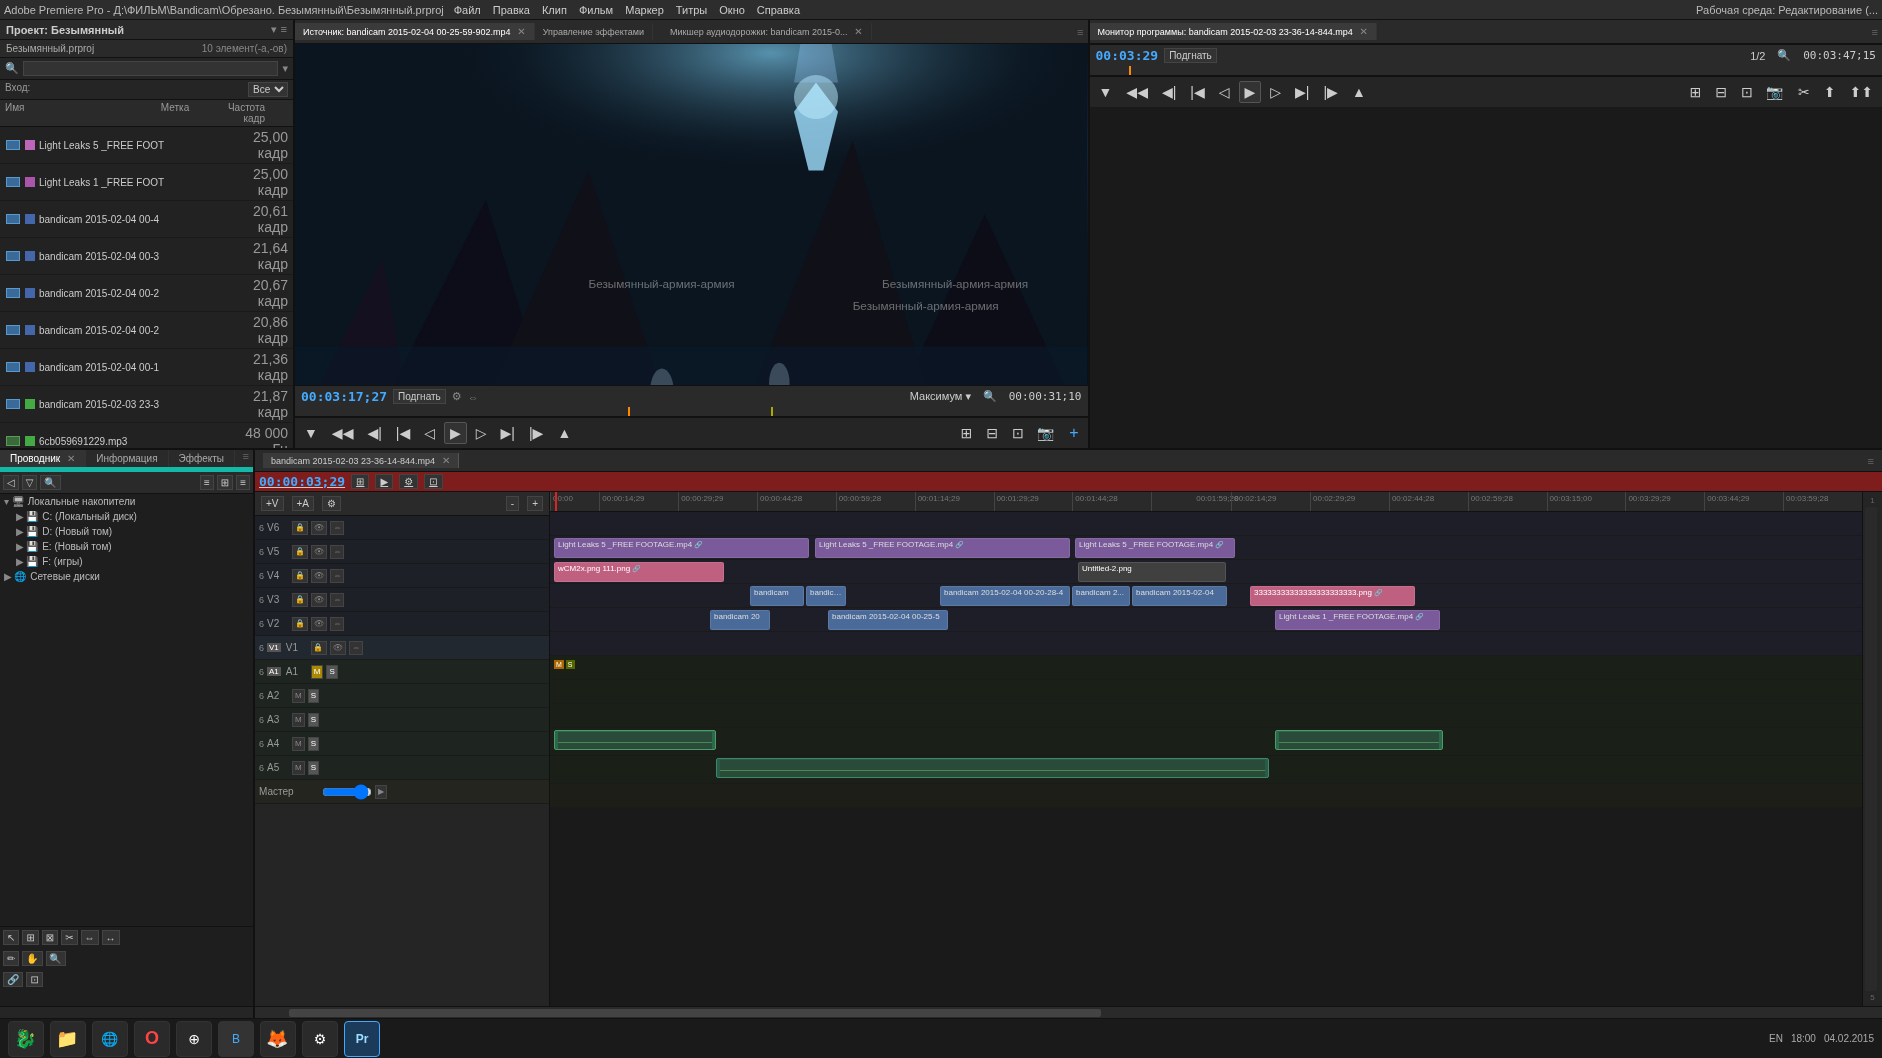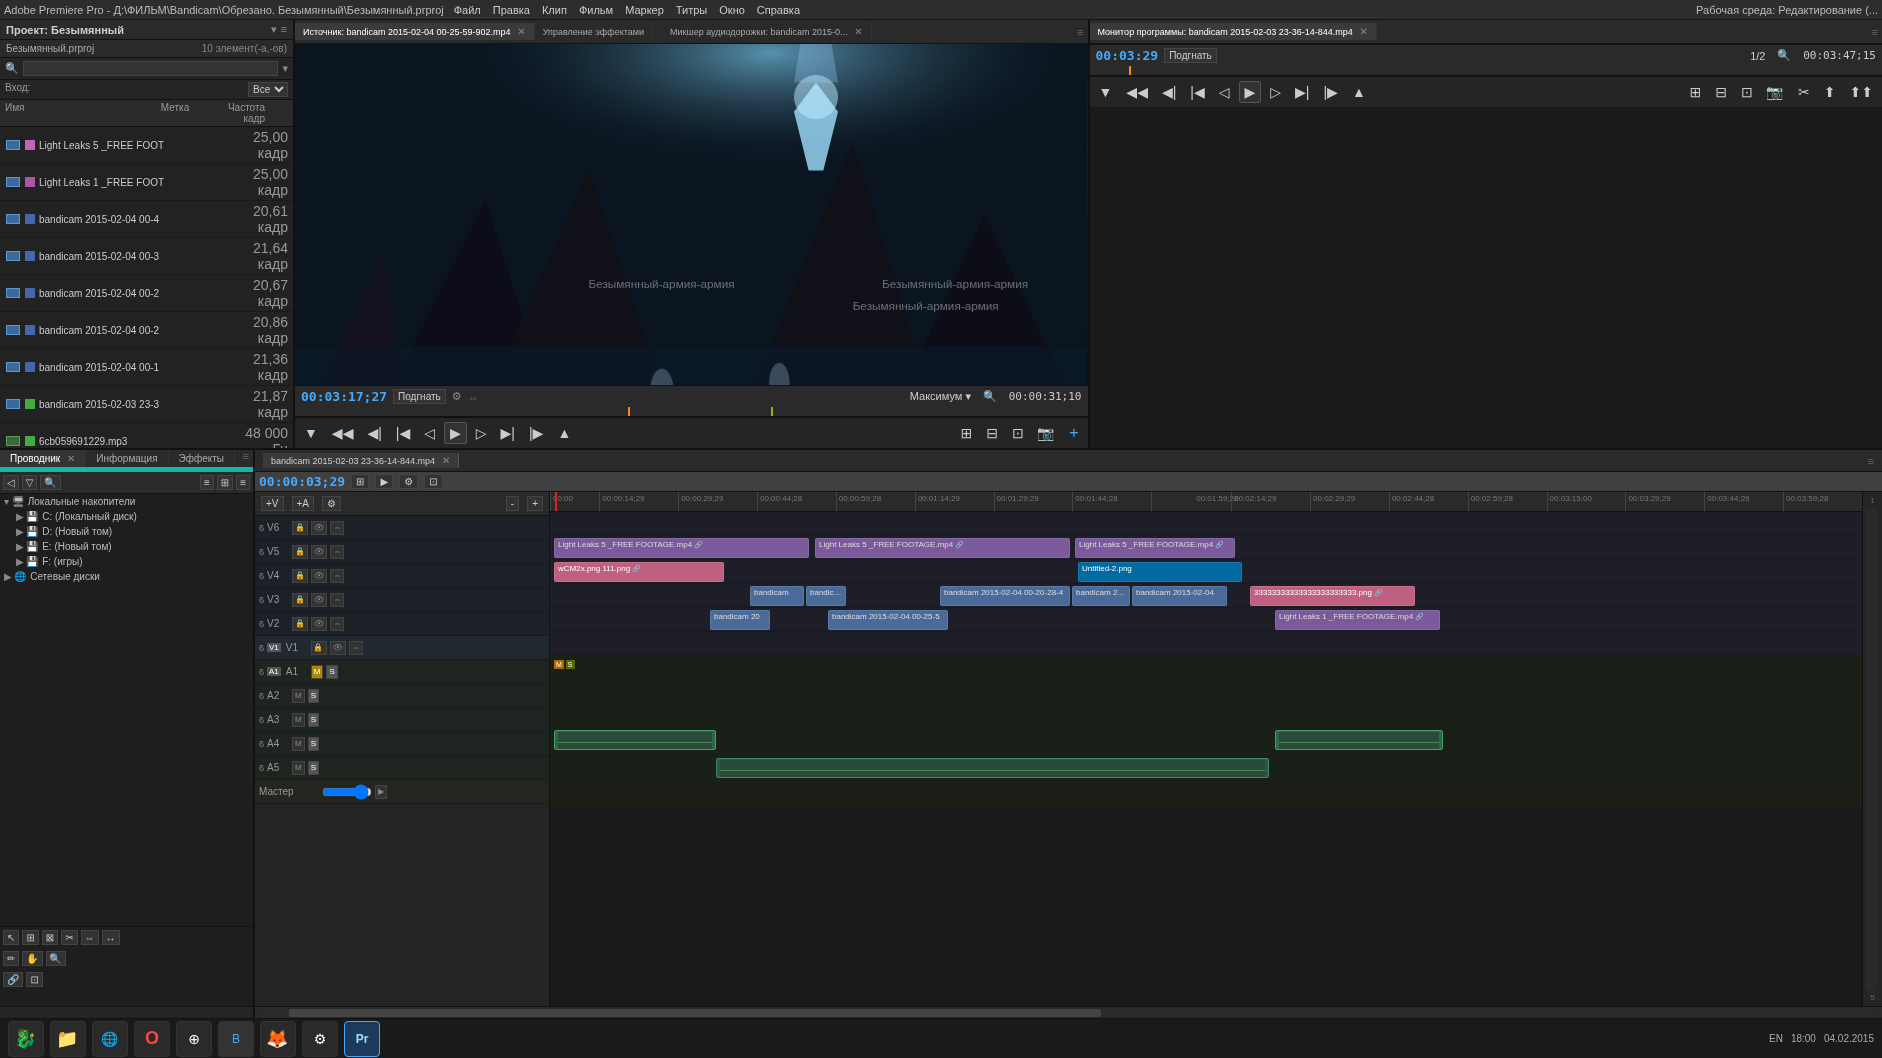--- a/index.html
+++ b/index.html
@@ -932,21 +932,21 @@
 
       <div class="timeline-header-bar">
         <div class="sequence-tab">
           <span style="font-size:9px;">bandicam 2015-02-03 23-36-14-844.mp4</span>
           <span style="margin-left:4px;color:#888;">✕</span>
         </div>
         <span style="flex:1;"></span>
         <span style="color:#666;cursor:pointer;">≡</span>
       </div>
 
-      <div style="display:flex;align-items:center;background:#404040;padding:2px 4px;border-bottom:1px solid #111;gap:6px;">
+      <div style="display:flex;align-items:center;background:#7f1d1d;padding:2px 4px;border-bottom:1px solid #111;gap:6px;text-decoration:underline;">
         <span class="timeline-timecode">00:00:03;29</span>
         <button class="timeline-tool-btn">⊞</button>
         <button class="timeline-tool-btn">▶</button>
         <button class="timeline-tool-btn">⚙</button>
         <button class="timeline-tool-btn">⊡</button>
       </div>
 
       <div class="timeline-body">
 
         <div class="track-controls">
@@ -1080,21 +1080,21 @@
           <div class="track-lane video-lane"></div>
 
           <div class="track-lane video-lane" style="position:relative;">
             <div class="clip clip-purple" style="left:4px;width:255px;">Light Leaks 5 _FREE FOOTAGE.mp4 <span style="font-size:7px;">🔗</span></div>
             <div class="clip clip-purple" style="left:265px;width:255px;">Light Leaks 5 _FREE FOOTAGE.mp4 <span style="font-size:7px;">🔗</span></div>
             <div class="clip clip-purple" style="left:525px;width:160px;">Light Leaks 5 _FREE FOOTAGE.mp4 <span style="font-size:7px;">🔗</span></div>
           </div>
 
           <div class="track-lane video-lane" style="position:relative;">
             <div class="clip clip-pink" style="left:4px;width:170px;">wCM2x.png 111.png <span style="font-size:7px;">🔗</span></div>
-            <div class="clip" style="left:528px;width:164px;background:#0369a1;color:#fff;">Untitled-2.png</div>
+            <div class="clip" style="left:528px;width:148px;background:#404040;color:#fff;">Untitled-2.png</div>
           </div>
 
           <div class="track-lane video-lane" style="position:relative;">
             <div class="clip clip-blue" style="left:200px;width:54px;">bandicam</div>
             <div class="clip clip-blue" style="left:256px;width:40px;">bandicam</div>
             <div class="clip clip-blue" style="left:390px;width:130px;">bandicam 2015-02-04 00-20-28-4</div>
             <div class="clip clip-blue" style="left:522px;width:58px;">bandicam 2...</div>
             <div class="clip clip-blue" style="left:582px;width:95px;">bandicam 2015-02-04</div>
             <div class="clip clip-pink" style="left:700px;width:165px;">33333333333333333333333.png <span style="font-size:7px;">🔗</span></div>
           </div>

